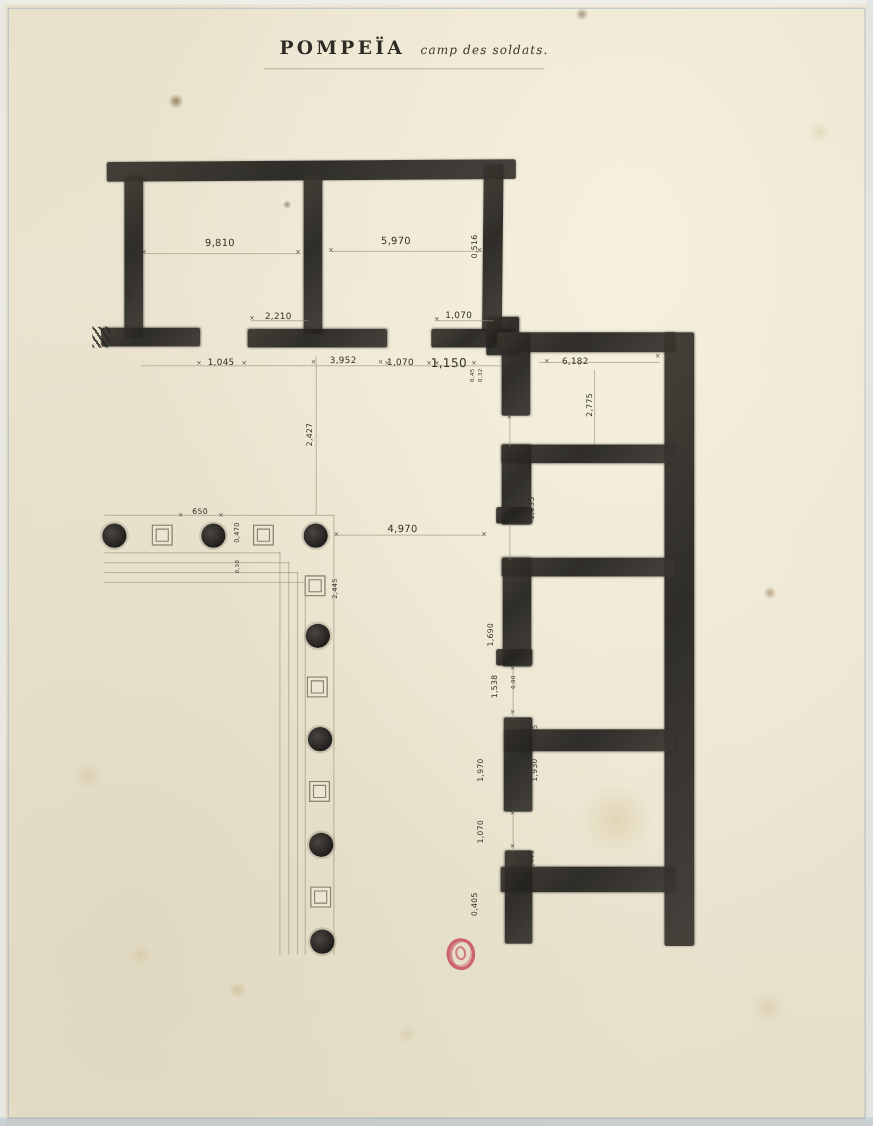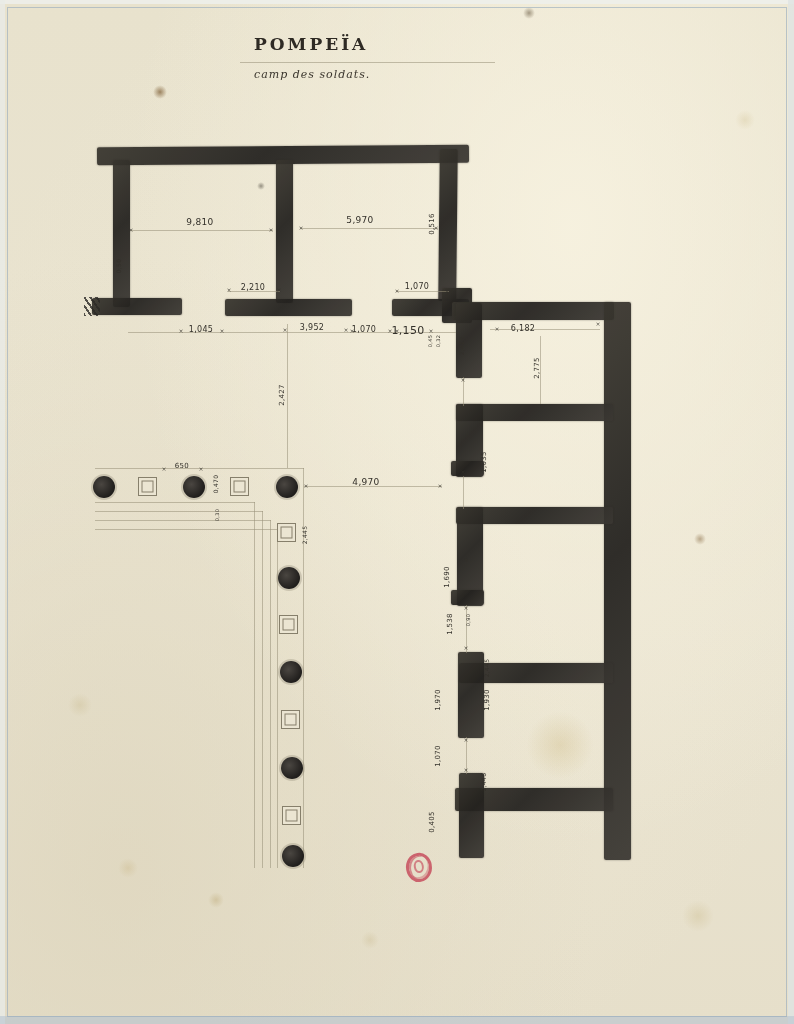--- a/index.html
+++ b/index.html
@@ -12,21 +12,21 @@
       radial-gradient(ellipse at 15% 85%, rgba(222,214,190,.8) 0%, rgba(222,214,190,0) 50%),
       radial-gradient(ellipse at 50% 50%, rgba(238,232,212,.6) 0%, rgba(0,0,0,0) 80%),
       linear-gradient(180deg,#e8e2cd 0%,#eae4d1 60%,#e6dfca 100%);
     font-family:"DejaVu Sans",sans-serif;color:#33302a;
   }
   .edge-top{position:absolute;left:0;top:0;right:0;height:4px;background:#eef0ee;opacity:.8;}
   .edge-left{position:absolute;left:0;top:0;bottom:0;width:5px;background:#e9ebe7;opacity:.8;}
   .edge-right{position:absolute;right:0;top:0;bottom:0;width:6px;background:#dfe3e2;opacity:.8;}
   .edge-bottom{position:absolute;left:0;bottom:0;right:0;height:8px;background:#b5c3d0;opacity:.6;}
   .frame{position:absolute;inset:7px;border:1.5px solid #93a9bd;opacity:.6;pointer-events:none;}
-  .title-block{position:absolute;left:254px;top:34px;display:flex;align-items:baseline;gap:14px;flex-direction:column;}
+  .title-block{position:absolute;left:254px;top:34px;display:flex;align-items:baseline;gap:14px;}
   .title{font-family:"DejaVu Serif",serif;font-size:17px;font-weight:600;letter-spacing:3px;color:#2e2a24;}
   .subtitle{font-family:"DejaVu Serif",serif;font-size:11px;font-style:italic;color:#3a352d;letter-spacing:1px;}
   .wall{position:absolute;border-radius:2px;opacity:.94;
     background:linear-gradient(135deg,#39362f 0%,#24221f 45%,#3b3833 100%);
     box-shadow:0 0 2px rgba(45,42,37,.55);}
   .hatch{position:absolute;left:84px;top:297px;width:16px;height:19px;opacity:.8;
     background:repeating-linear-gradient(55deg,#2b2926 0px,#2b2926 2px,rgba(0,0,0,0) 2px,rgba(0,0,0,0) 5px);}
   .pline{position:absolute;background:#978f78;opacity:.55;}
   .col{position:absolute;width:22px;height:22px;border-radius:50%;
     background:radial-gradient(circle at 38% 38%,#4a4641 0%,#201e1c 70%);

